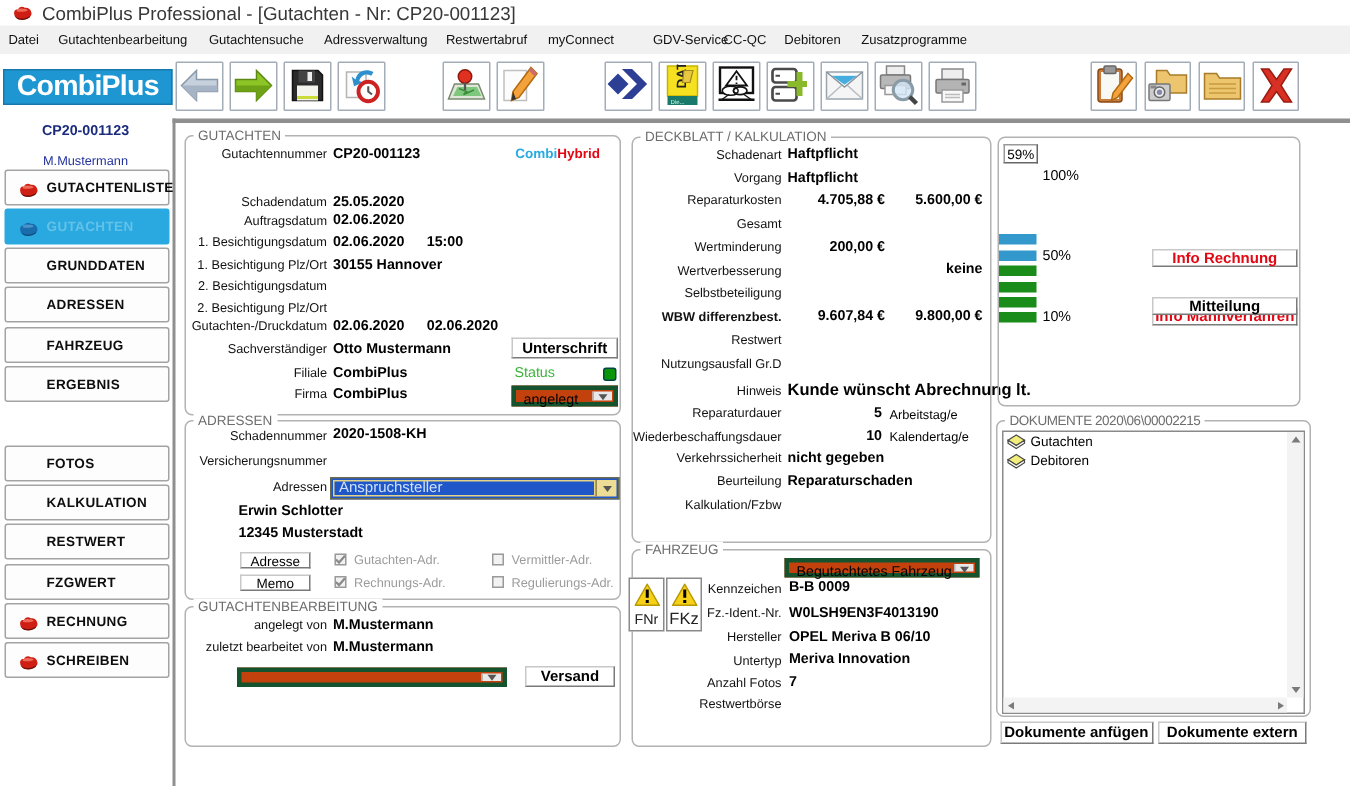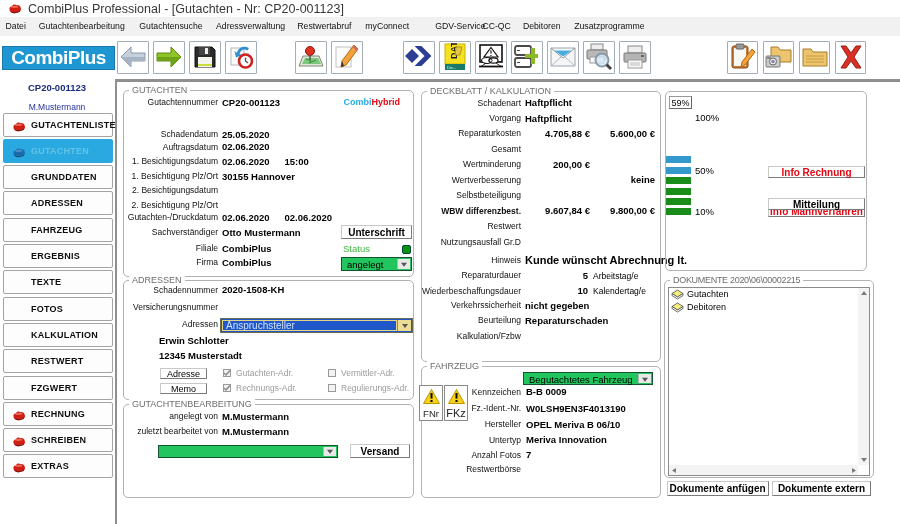--- a/index.html
+++ b/index.html
@@ -15,21 +15,21 @@
 .tbtn { position:absolute; width:32px; height:33px; top:40.5px; background:#fff;
   border:1px solid #a2adb8; border-radius:1px; }
 .tbtn svg { position:absolute; left:50%; top:50%; transform:translate(-50%,-50%); }
 .sbtn { position:absolute; left:3px; width:110px; height:24px; background:#fdfdfd;
   border:1px solid #a3a3a3; border-radius:2px; font-size:9px; font-weight:bold;
   color:#0d0d0d; line-height:23px; padding-left:27px; letter-spacing:0.25px; white-space:nowrap;}
 .sbtn .ric { position:absolute; left:8px; top:7px; }
 .btn3d { position:absolute; background:#fff; border:1px solid #c8c8c8;
   border-right:1px solid #7a7a7a; border-bottom:1px solid #7a7a7a;
   font-weight:bold; font-size:11px; color:#000; text-align:center; white-space:nowrap;}
-.combo { position:absolute; background:#22c55e; border:1px solid #14532d; }
+.combo { position:absolute; background:#c2410c; border:3px solid #14532d; }
 .combo .ar { position:absolute; right:1px; top:1px; bottom:1px; width:13px;
   background:#e8e8e8; border-left:1px solid #b5b5b5; }
 .combo .ar:after { content:""; position:absolute; left:50%; top:50%;
   transform:translate(-50%,-30%); border-left:3px solid transparent;
   border-right:3px solid transparent; border-top:4px solid #555; }
 .cb { position:absolute; width:8px; height:8px; border:1px solid #9a9a9a; background:#f2f2f2;}
 .cb svg { position:absolute; left:-1px; top:-1px; display:block; }
 .cbl { position:absolute; font-size:8.5px; color:#9b9b9b; white-space:nowrap;}
 .mi { position:absolute; top:21px; font-size:8.7px; color:#111; white-space:nowrap;}
 </style>
@@ -208,40 +208,34 @@
       </svg>GUTACHTENLISTE</div>
   <div class="sbtn" style="top:138.8px;background:#29a9e0;border-color:#29a9e0;color:#62c2e8;"><svg class="ric" width="14" height="11" viewBox="0 0 14 11">
         <path d="M1.5 6.5 C1 4.5 2.5 3 4 3.5 C4.5 1.5 7 1 8.5 2.2 C10.5 1.8 12.5 3 12.8 5 C13.5 6.5 12.5 8.5 10.5 9 C8.5 10.5 4.5 10.5 3 9 C2 8.5 1.6 7.5 1.5 6.5 Z" fill="#1a6dad"></path>
         <path d="M3 4.5 C3.5 3 6 2.2 7.5 3 C8.5 2.5 10 3 10.5 4 C9 5 5 5.2 3 4.5 Z" fill="#4b93c8"></path>
         <path d="M2.2 8 C5 10 9.5 9.8 12 7.5 C12.5 8.2 11.5 9.3 10 9.6 C7.5 10.8 4 10.3 2.8 9 Z" fill="#114e7c"></path>
       </svg>GUTACHTEN</div>
   <div class="sbtn" style="top:165.1px;">GRUNDDATEN</div>
   <div class="sbtn" style="top:191.4px;">ADRESSEN</div>
   <div class="sbtn" style="top:217.7px;">FAHRZEUG</div>
   <div class="sbtn" style="top:244px;">ERGEBNIS</div>
-  <div class="sbtn" style="top:270.3px;">TEXTE</div>
   <div class="sbtn" style="top:296.6px;">FOTOS</div>
   <div class="sbtn" style="top:322.9px;">KALKULATION</div>
   <div class="sbtn" style="top:349.2px;">RESTWERT</div>
   <div class="sbtn" style="top:401.8px;"><svg class="ric" width="14" height="11" viewBox="0 0 14 11">
         <path d="M1.5 6.5 C1 4.5 2.5 3 4 3.5 C4.5 1.5 7 1 8.5 2.2 C10.5 1.8 12.5 3 12.8 5 C13.5 6.5 12.5 8.5 10.5 9 C8.5 10.5 4.5 10.5 3 9 C2 8.5 1.6 7.5 1.5 6.5 Z" fill="#cf1f14"></path>
         <path d="M3 4.5 C3.5 3 6 2.2 7.5 3 C8.5 2.5 10 3 10.5 4 C9 5 5 5.2 3 4.5 Z" fill="#ef6a58"></path>
         <path d="M2.2 8 C5 10 9.5 9.8 12 7.5 C12.5 8.2 11.5 9.3 10 9.6 C7.5 10.8 4 10.3 2.8 9 Z" fill="#6d0f08"></path>
       </svg>RECHNUNG</div>
   <div class="sbtn" style="top:375.5px;">FZGWERT</div>
   <div class="sbtn" style="top:428.1px;"><svg class="ric" width="14" height="11" viewBox="0 0 14 11">
         <path d="M1.5 6.5 C1 4.5 2.5 3 4 3.5 C4.5 1.5 7 1 8.5 2.2 C10.5 1.8 12.5 3 12.8 5 C13.5 6.5 12.5 8.5 10.5 9 C8.5 10.5 4.5 10.5 3 9 C2 8.5 1.6 7.5 1.5 6.5 Z" fill="#cf1f14"></path>
         <path d="M3 4.5 C3.5 3 6 2.2 7.5 3 C8.5 2.5 10 3 10.5 4 C9 5 5 5.2 3 4.5 Z" fill="#ef6a58"></path>
         <path d="M2.2 8 C5 10 9.5 9.8 12 7.5 C12.5 8.2 11.5 9.3 10 9.6 C7.5 10.8 4 10.3 2.8 9 Z" fill="#6d0f08"></path>
       </svg>SCHREIBEN</div>
-  <div class="sbtn" style="top:454.4px;"><svg class="ric" width="14" height="11" viewBox="0 0 14 11">
-        <path d="M1.5 6.5 C1 4.5 2.5 3 4 3.5 C4.5 1.5 7 1 8.5 2.2 C10.5 1.8 12.5 3 12.8 5 C13.5 6.5 12.5 8.5 10.5 9 C8.5 10.5 4.5 10.5 3 9 C2 8.5 1.6 7.5 1.5 6.5 Z" fill="#cf1f14"></path>
-        <path d="M3 4.5 C3.5 3 6 2.2 7.5 3 C8.5 2.5 10 3 10.5 4 C9 5 5 5.2 3 4.5 Z" fill="#ef6a58"></path>
-        <path d="M2.2 8 C5 10 9.5 9.8 12 7.5 C12.5 8.2 11.5 9.3 10 9.6 C7.5 10.8 4 10.3 2.8 9 Z" fill="#6d0f08"></path>
-      </svg>EXTRAS</div>
 
   <div class="fs" style="left:123px;top:90px;width:291px;height:187px;">
       <div class="leg">GUTACHTEN</div>
     </div>
   <div class="lbl" style="left:100px;top:97px;width:118px;">Gutachtennummer</div>
     <div class="val" style="left:222px;top:96.5px;">CP20-001123</div>
   <div class="abs" style="left:300px;top:97px;width:100px;text-align:right;font-size:9px;font-weight:bold;white-space:nowrap;"><span style="color:#29abe2">Combi</span><span style="color:#e30613">Hybrid</span></div>
   <div class="lbl" style="left:100px;top:129px;width:118px;">Schadendatum</div>
     <div class="val" style="left:222px;top:128.5px;">25.05.2020</div>
   <div class="lbl" style="left:100px;top:141.5px;width:118px;">Auftragsdatum</div>

